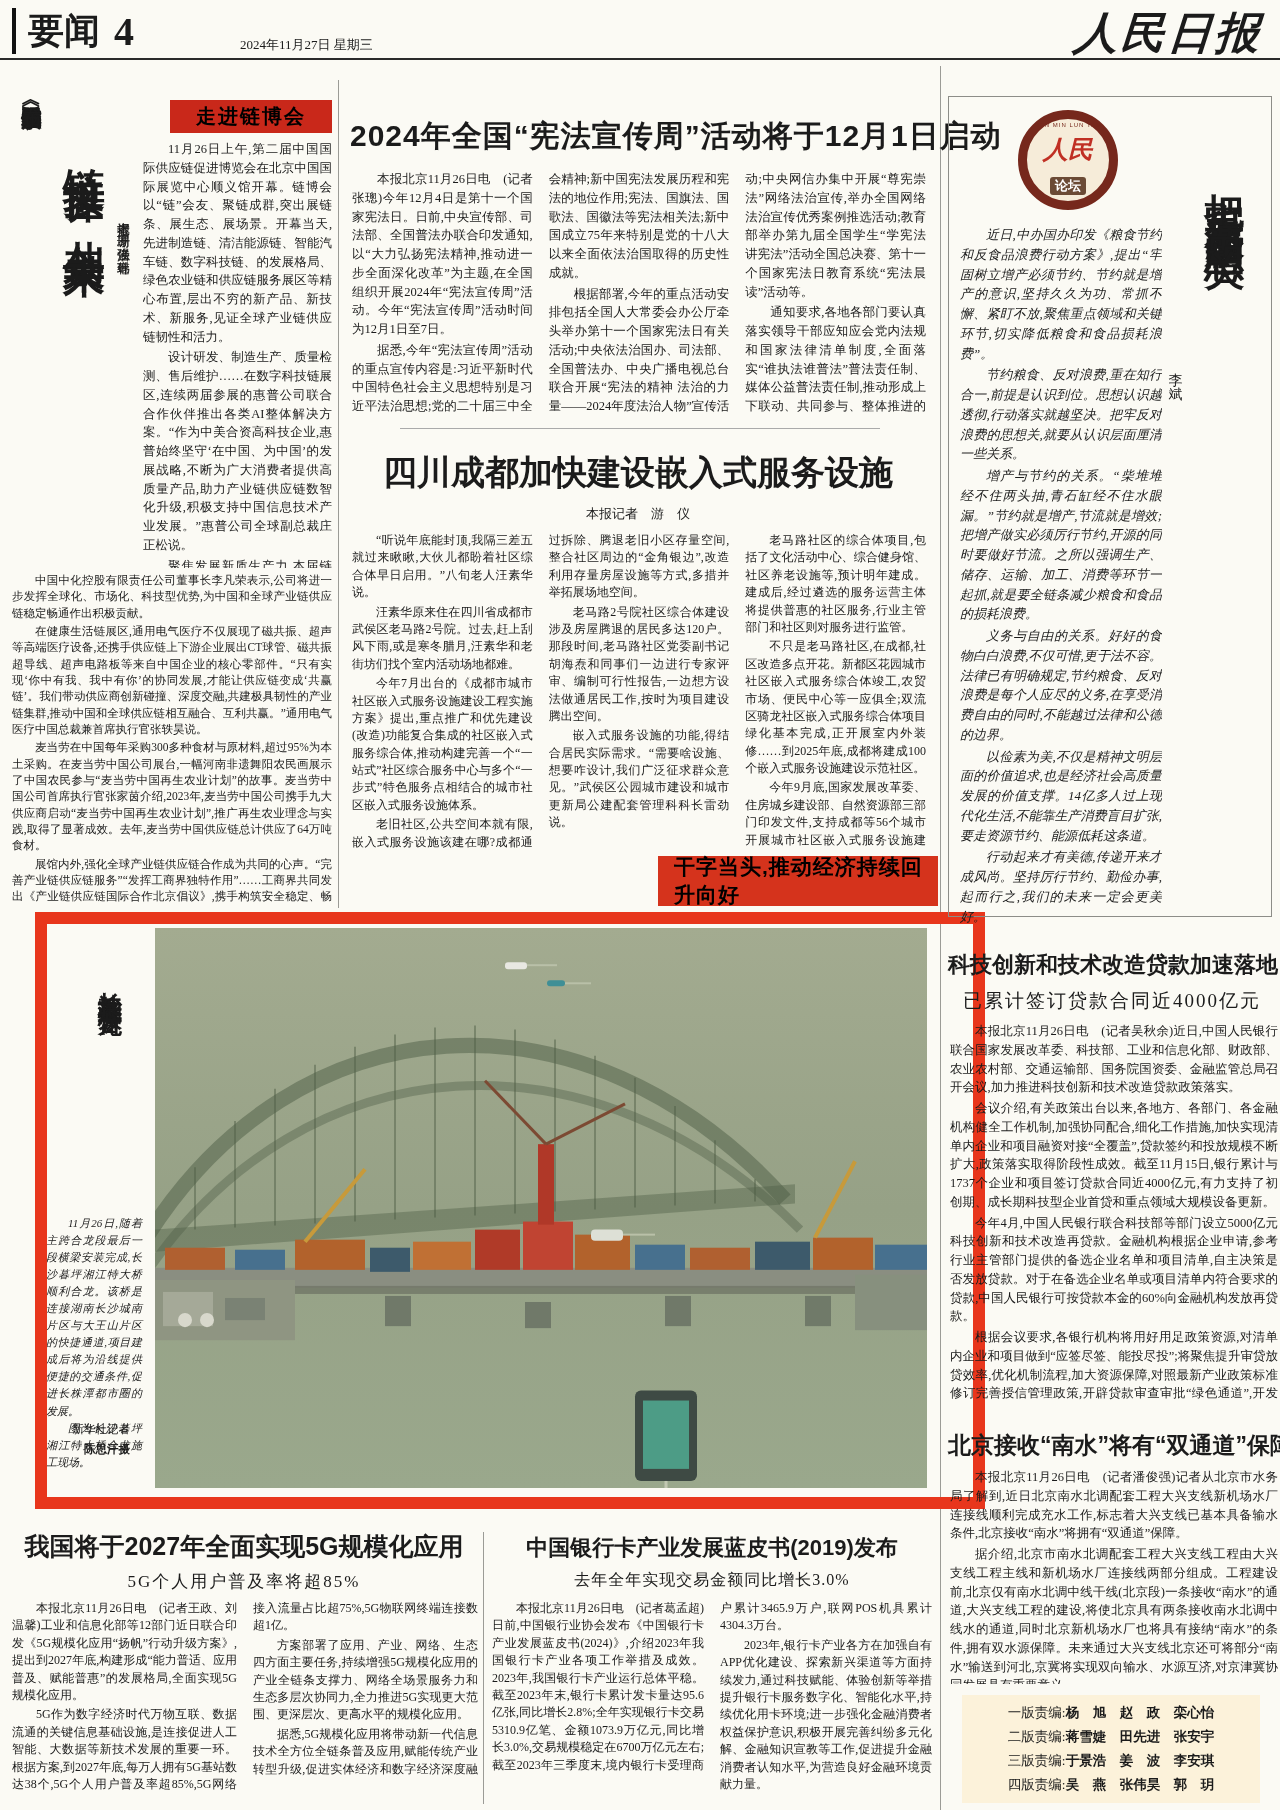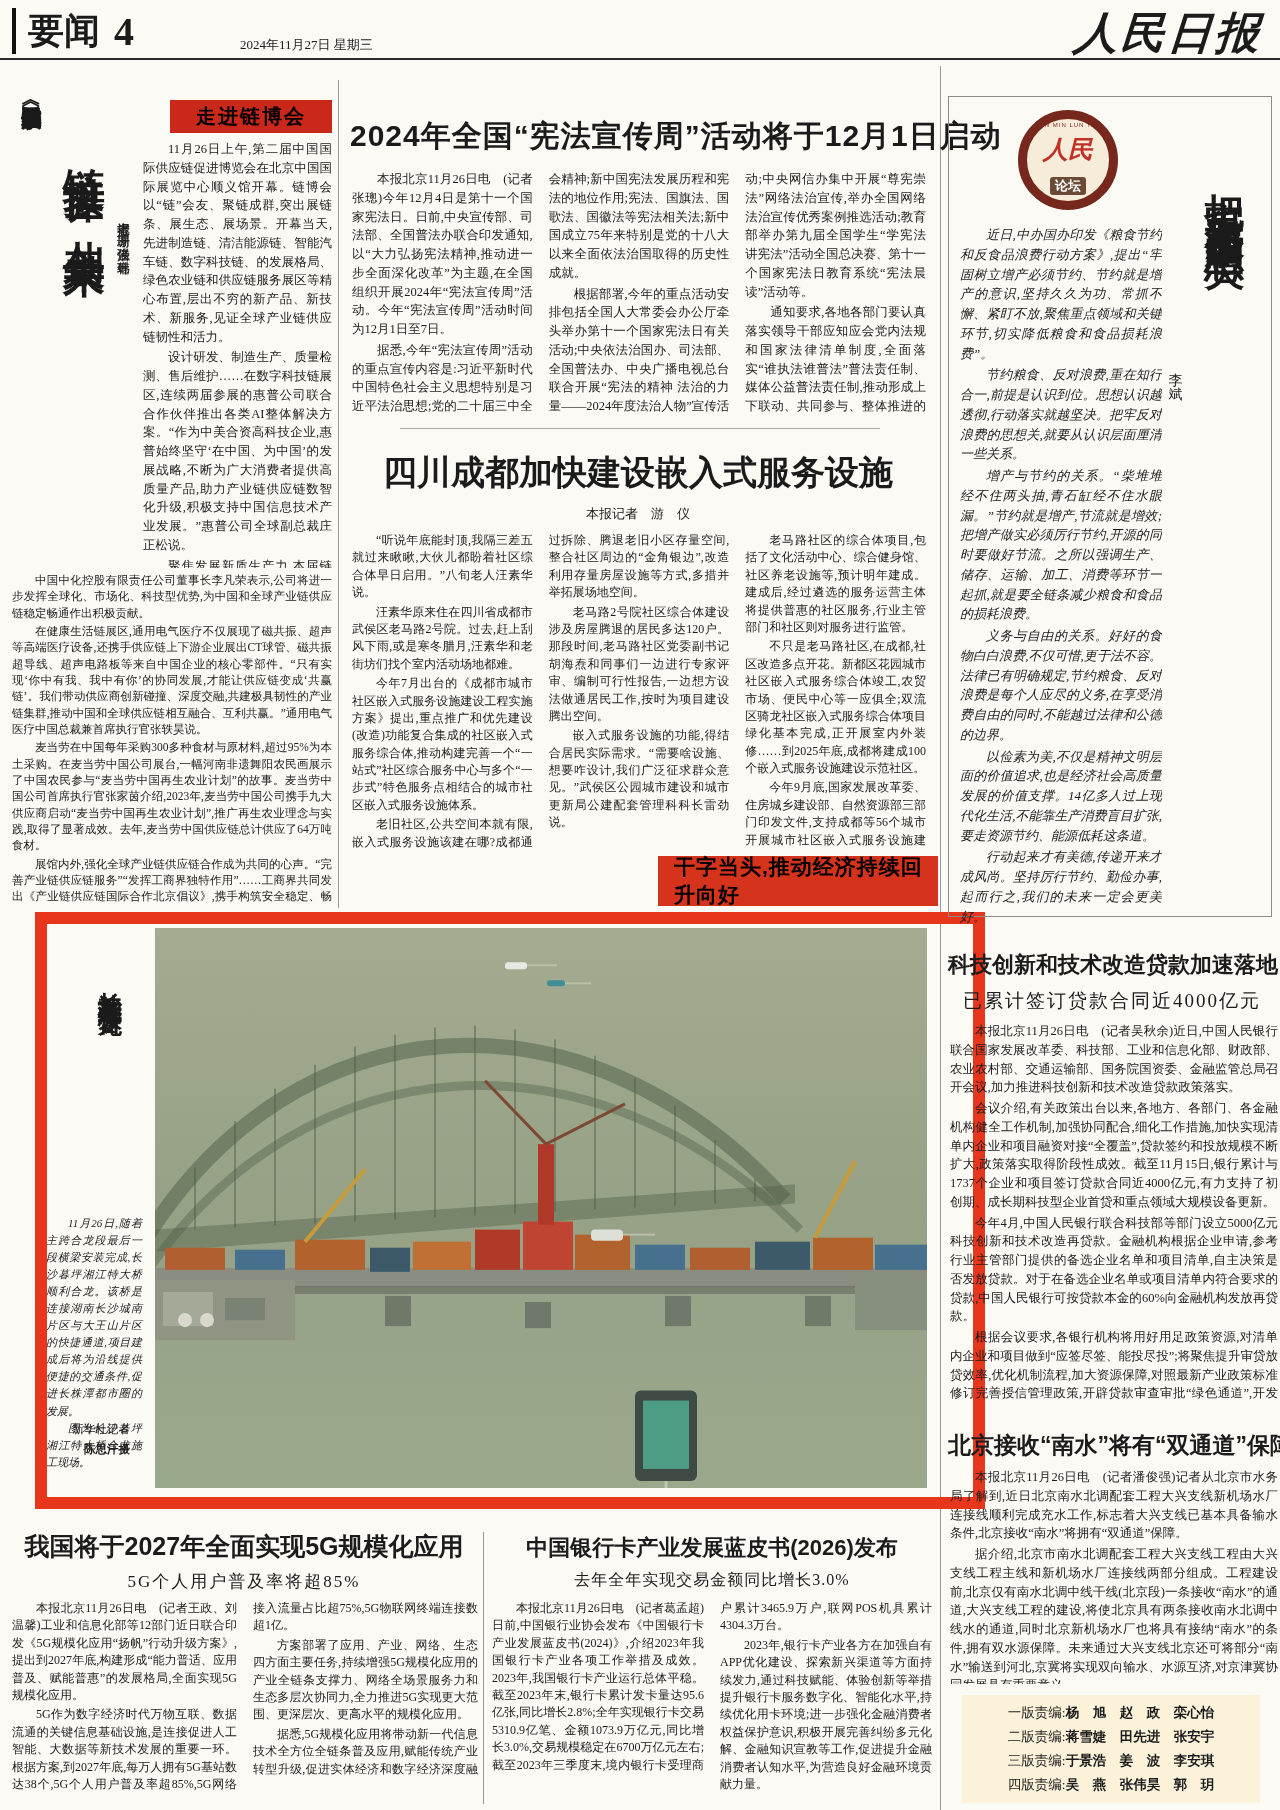--- a/index.html
+++ b/index.html
@@ -232,20 +232,20 @@
   <div class="abs center nowrap" style="left:10px;top:1570px;width:468px;font-size:17px;letter-spacing:2px;">5G个人用户普及率将超85%</div>
   <div class="abs body-text col2" style="left:12px;top:1600px;width:466px;height:206px;font-size:12px;line-height:1.45;">
       <p>本报北京11月26日电　(记者王政、刘温馨)工业和信息化部等12部门近日联合印发《5G规模化应用“扬帆”行动升级方案》,提出到2027年底,构建形成“能力普适、应用普及、赋能普惠”的发展格局,全面实现5G规模化应用。</p>
       <p>5G作为数字经济时代万物互联、数据流通的关键信息基础设施,是连接促进人工智能、大数据等新技术发展的重要一环。根据方案,到2027年底,每万人拥有5G基站数达38个,5G个人用户普及率超85%,5G网络接入流量占比超75%,5G物联网终端连接数超1亿。</p>
       <p>方案部署了应用、产业、网络、生态四方面主要任务,持续增强5G规模化应用的产业全链条支撑力、网络全场景服务力和生态多层次协同力,全力推进5G实现更大范围、更深层次、更高水平的规模化应用。</p>
       <p>据悉,5G规模化应用将带动新一代信息技术全方位全链条普及应用,赋能传统产业转型升级,促进实体经济和数字经济深度融合,支撑新型工业化和信息通信业高质量发展。</p>
     </div>
 
   <div class="abs divider" style="left:483px;top:1532px;height:272px;"></div>
 
-  <div class="abs hei center nowrap" style="left:492px;top:1533px;width:440px;font-size:22px;">中国银行卡产业发展蓝皮书(2026)发布</div>
+  <div class="abs hei center nowrap" style="left:492px;top:1533px;width:440px;font-size:22px;">中国银行卡产业发展蓝皮书(2019)发布</div>
   <div class="abs center nowrap" style="left:492px;top:1570px;width:440px;font-size:16px;letter-spacing:1px;">去年全年实现交易金额同比增长3.0%</div>
   <div class="abs body-text col2" style="left:492px;top:1600px;width:440px;height:206px;font-size:12px;line-height:1.45;">
       <p>本报北京11月26日电　(记者葛孟超)日前,中国银行业协会发布《中国银行卡产业发展蓝皮书(2024)》,介绍2023年我国银行卡产业各项工作举措及成效。2023年,我国银行卡产业运行总体平稳。截至2023年末,银行卡累计发卡量达95.6亿张,同比增长2.8%;全年实现银行卡交易5310.9亿笔、金额1073.9万亿元,同比增长3.0%,交易规模稳定在6700万亿元左右;截至2023年三季度末,境内银行卡受理商户累计3465.9万户,联网POS机具累计4304.3万台。</p>
       <p>2023年,银行卡产业各方在加强自有APP优化建设、探索新兴渠道等方面持续发力,通过科技赋能、体验创新等举措提升银行卡服务数字化、智能化水平,持续优化用卡环境;进一步强化金融消费者权益保护意识,积极开展完善纠纷多元化解、金融知识宣教等工作,促进提升金融消费者认知水平,为营造良好金融环境贡献力量。</p>
     </div>
 
 </div>
 
 </body></html>

